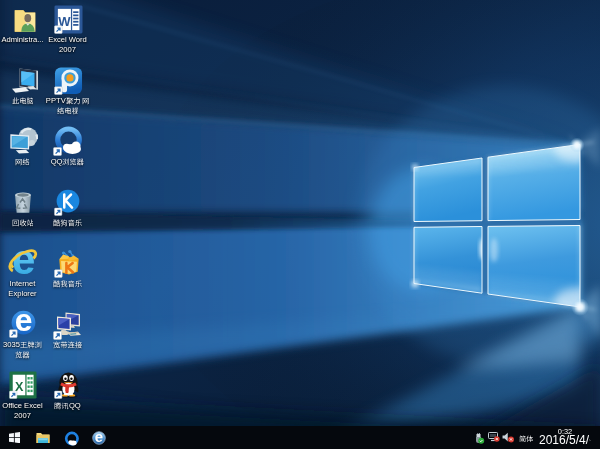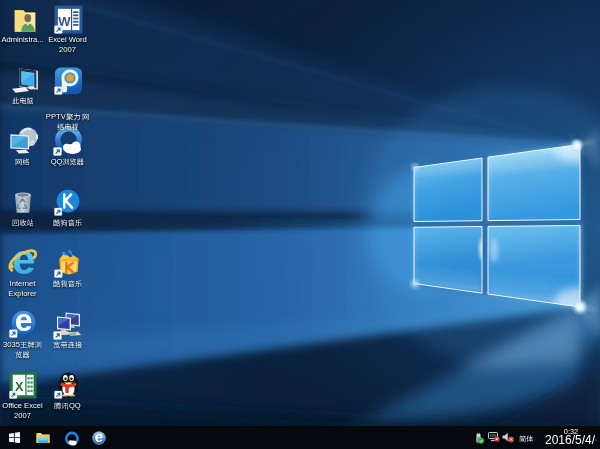--- a/index.html
+++ b/index.html
@@ -6,21 +6,21 @@
 #wall{position:absolute;left:0;top:0}
 .ic{position:absolute}
 .lab{position:absolute;width:59px;color:#fff;font-size:7.6px;line-height:10.4px;text-align:center;
  text-shadow:0 1px 2px rgba(0,0,0,0.95),0 0 2px rgba(0,0,0,0.8)}
 .ll{display:flex;justify-content:center;align-items:center;height:10.4px}
 .ll span{white-space:pre}
 .cj{display:block;fill:#fff;filter:drop-shadow(0 1px 1px rgba(0,0,0,0.9))}
 #bar{position:absolute;left:0;top:426px;width:600px;height:23px;background:#05080d}
 #lang{position:absolute;left:518.5px;top:9px}
 #lang .cj{filter:none}
-#clock{position:absolute;right:3px;top:1.5px;width:52px;color:#fff;text-align:center}
+#clock{position:absolute;right:9px;top:1.5px;width:52px;color:#fff;text-align:center}
 #tm{font-size:7.4px;line-height:8.5px}
 #dt{font-size:12px;line-height:9px;display:flex;align-items:flex-start;justify-content:flex-end}
 #dt .cj{filter:none}
 </style></head>
 <body>
 <div id="scene">
 
 <svg id="wall" width="600" height="449" viewBox="0 0 600 449">
 <defs>
  <linearGradient id="bg" x1="0" y1="0" x2="0.85" y2="1">
@@ -418,21 +418,21 @@
           </g>
           <g transform="translate(1000,0) scale(1,-1)">
             <use href="#c1"></use>
           </g>
           <g transform="translate(2000,0) scale(1,-1)">
             <use href="#c2"></use>
           </g>
         </svg>
       </div>
     </div>
-    <div class="lab" style="left:38.0px;top:112px">
+    <div class="lab" style="left:38.0px;top:96px">
       <div class="ll">
         <span>PPTV</span>
         <svg class="cj " width="14.60" height="8.25" viewBox="0 -905 2000 1130">
           <g transform="translate(0,0) scale(1,-1)">
             <use href="#c13"></use>
           </g>
           <g transform="translate(1000,0) scale(1,-1)">
             <use href="#c14"></use>
           </g>
         </svg>

